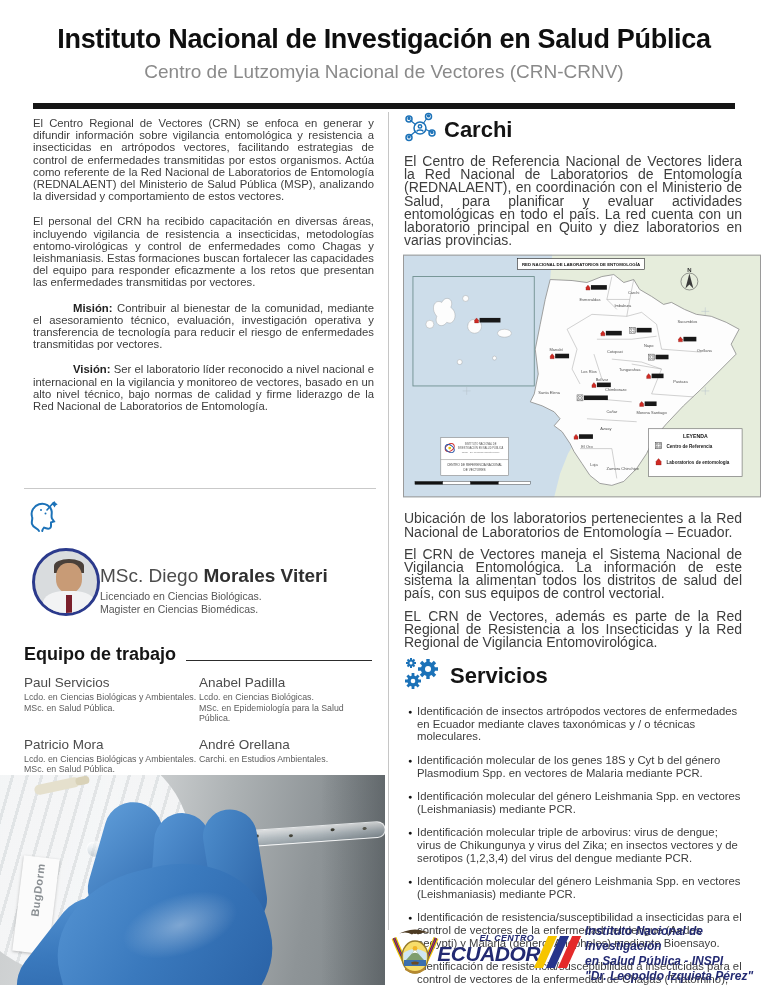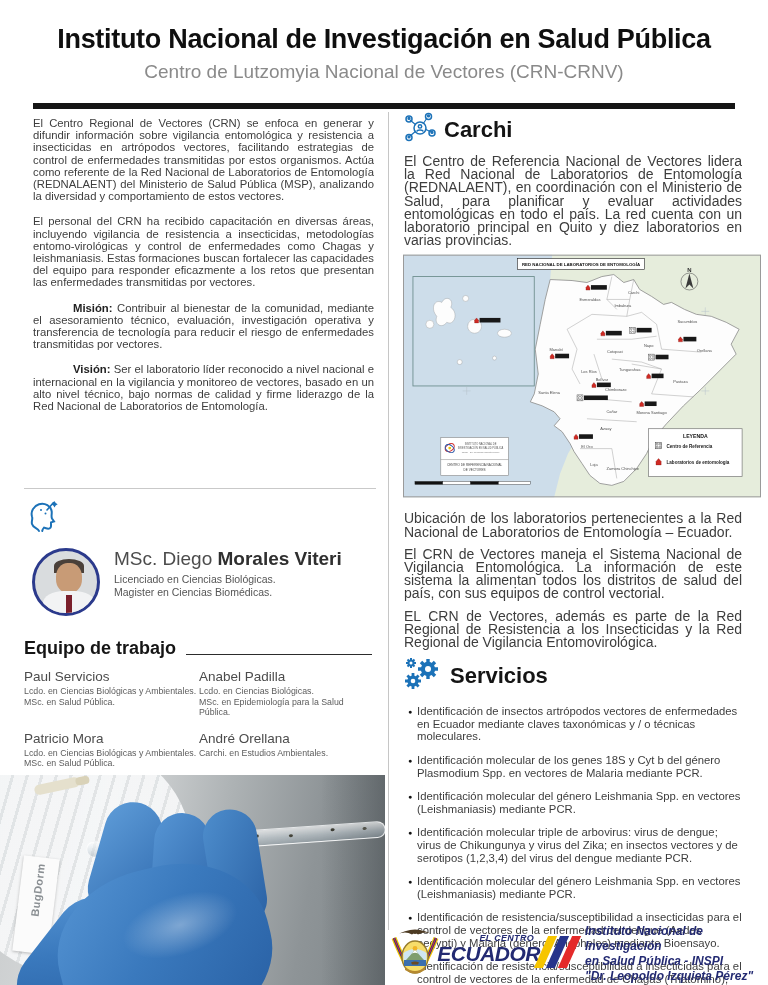--- a/index.html
+++ b/index.html
@@ -17,30 +17,30 @@
   .vdiv { position:absolute; left:388px; top:112px; width:1px; height:818px; background:#c6c6c6; }
   .col-left { position:absolute; left:33px; top:117px; width:341px; }
   .col-left p { font-size:11.3px; line-height:12.2px; text-align:justify; color:#3d3d3d; margin-bottom:13px; }
   .col-left p b { color:#222;margin-left:40px; }
   .hdiv { position:absolute; left:24px; top:488px; width:352px; height:1px; background:#c9c9c9; }
 
   
   .talento { position:absolute; left:24px; top:498px; width:352px; }
   .sec-h { display:flex; align-items:center; gap:8px; }
   .sec-h .t { font-size:21px; font-weight:bold; color:#141414; }
-  .lead { display:flex; align-items:flex-start; gap:14px; margin:10px 0 0 8px; }
+  .lead { display:flex; align-items:flex-end; margin:10px 0 0 8px; }
   .avatar { width:68px; height:68px; border-radius:50%; border:3px solid #2b3a8c; overflow:hidden; position:relative; background:#d9dcde; flex:0 0 auto; }
   .avatar .face { position:absolute; left:21px; top:12px; width:26px; height:30px; border-radius:45%; background:#c89b76; }
   .avatar .hair { position:absolute; left:19px; top:8px; width:30px; height:14px; border-radius:50% 50% 0 0; background:#4a4039; }
   .avatar .coat { position:absolute; left:8px; top:40px; width:52px; height:30px; border-radius:40% 40% 0 0; background:#f2f3f4; }
   .avatar .tie { position:absolute; left:31px; top:44px; width:6px; height:20px; background:#7a1f2b; }
   .lead-name { font-size:19px; color:#4c4c4c; }
   .lead-name b { color:#2f2f2f; }
   .lead-cred { font-size:10.5px; color:#555; line-height:13px; margin-top:3px; }
-  .equipo-h { display:flex; align-items:flex-end; margin-top:22px; }
+  .equipo-h { display:flex; align-items:flex-end; margin-top:28px; }
   .equipo-h .t { font-size:18px; font-weight:bold; color:#151515; white-space:nowrap; }
   .equipo-h .line { flex:1; border-bottom:1.5px solid #2c2c2c; margin:0 4px 4px 10px; }
   .members { display:grid; grid-template-columns:175px 175px; margin-top:10px; row-gap:13px; }
   .member .nm { font-size:13.5px; color:#4c4c4c; }
   .member .ds { font-size:8.8px; color:#5c5c5c; line-height:10.5px; margin-top:2px; }
 
   
   .photo { position:absolute; left:0; top:775px; width:385px; height:210px; overflow:hidden;
            background:linear-gradient(100deg,#c9cccd 0%,#d9dbdc 28%,#aeb3b5 55%,#8e9497 78%,#7f8689 100%); }
   .photo .shade { position:absolute; right:0; top:0; width:64px; height:210px; background:linear-gradient(90deg,rgba(70,76,80,0),rgba(70,76,80,.55)); }

